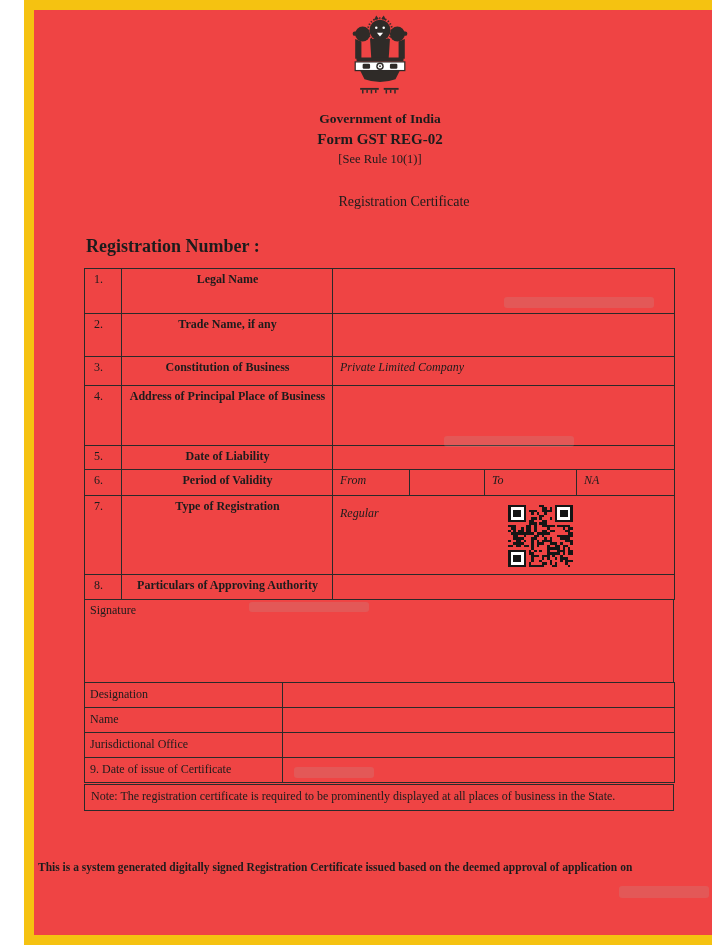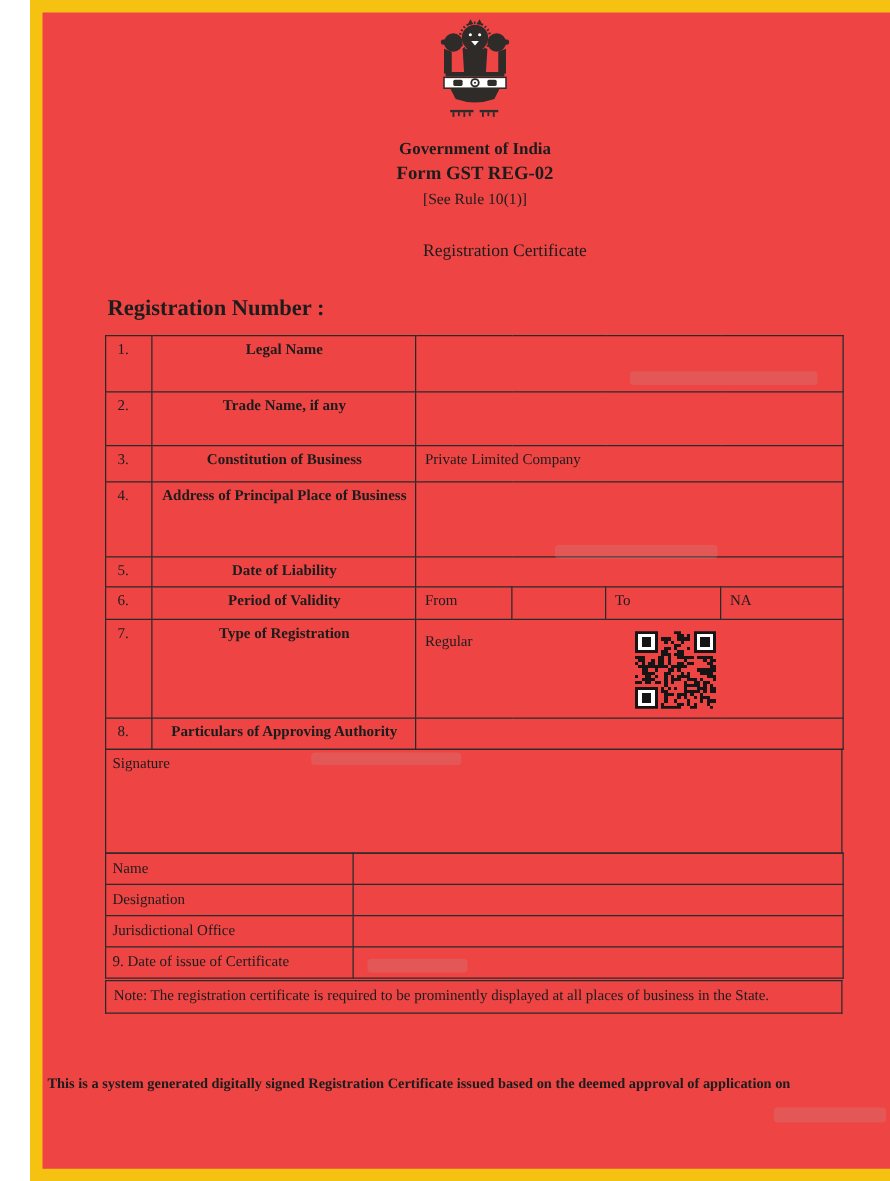--- a/index.html
+++ b/index.html
@@ -24,21 +24,21 @@
 
   
   .t { position:relative; border-collapse:collapse; table-layout:fixed; width:590px; }
   .t td { border:1px solid #2a2a2a; vertical-align:top; font-size:12px; overflow:hidden; }
   .t.main { position:absolute; left:50px; top:258px; }
   .t.sig  { position:absolute; left:50px; top:589px;font-family:Liberation Serif, serif; }
   .t.foot { position:absolute; left:50px; top:672px; }
   .t.note { position:absolute; left:50px; top:774px; }
   td.num { padding:3px 2px 0 9px; }
   td.lbl { padding:3px 6px 0 7px; font-weight:bold;text-align:center; }
-  td.val { padding:3px 6px 0 7px; }
+  td.val { padding:3px 6px 0 7px;font-style:italic; }
   tr.r1 td { height:45px; } tr.r2 td { height:43px; } tr.r3 td { height:29px; }
   tr.r4 td { height:60px; } tr.r5 td { height:24px; } tr.r6 td { height:26px; }
   tr.r7 td { height:79px; } tr.r8 td { height:25px; }
   .t.sig td  { height:83px; padding:3px 6px 0 5px; }
   .t.foot td { height:25px; padding:4px 6px 0 5px; }
   .t.note td { height:26px; padding:4px 6px 0 6px; }
   td.qr-cell { position:relative; }
   td.qr-cell .val-text { display:block; padding-top:7px; }
   .qr { position:absolute; left:175px; top:9px; width:65px; height:62px; }
   .qr svg { width:65px; height:62px; display:block; }
@@ -402,25 +402,25 @@
       </tbody>
     </table>
 
     <table class="t foot">
       <colgroup>
           <col style="width:198px">
           <col style="width:392px">
         </colgroup>
       <tbody>
         <tr>
+          <td>Designation</td>
+          <td></td>
+        </tr>
+        <tr>
           <td>Name</td>
-          <td></td>
-        </tr>
-        <tr>
-          <td>Designation</td>
           <td></td>
         </tr>
         <tr>
           <td>Jurisdictional Office</td>
           <td></td>
         </tr>
         <tr>
           <td>9. Date of issue of Certificate</td>
           <td></td>
         </tr>

